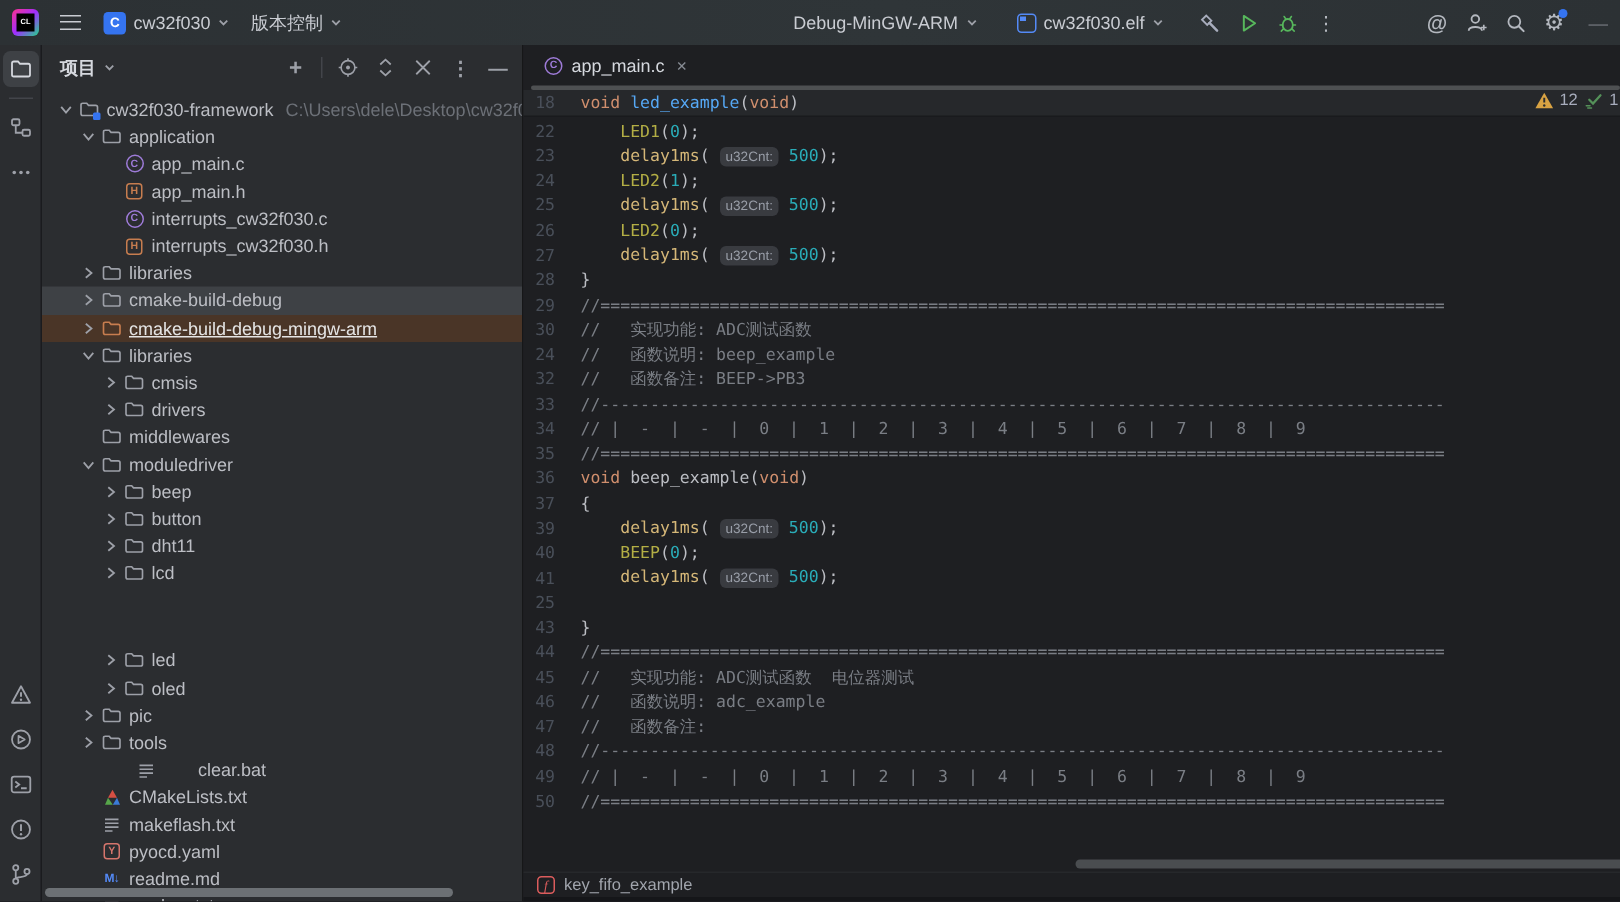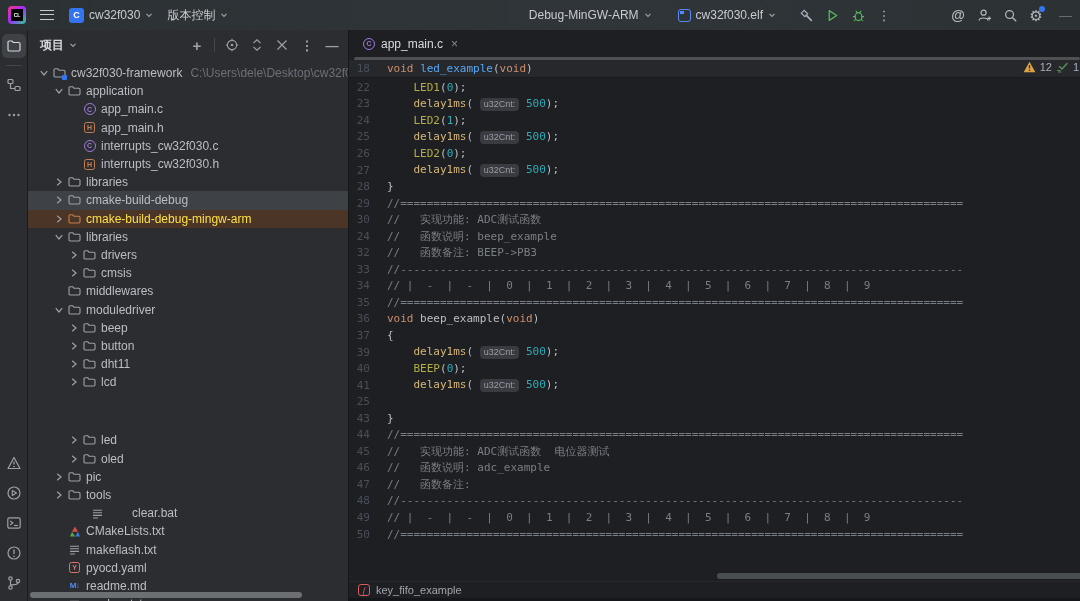--- a/index.html
+++ b/index.html
@@ -47,21 +47,21 @@
     display:flex; flex-direction:column; position:relative; overflow:hidden; }
   .panel-header { height:30px; flex:0 0 30px; display:flex; align-items:center; padding:0 8px 0 12px;
     font-size:12px; color:#D5D8DE; font-weight:bold; }
   .ph-icons { margin-left:auto; display:flex; align-items:center; gap:9px; color:#9DA0A8; }
   .ph-ic { display:flex; align-items:center; justify-content:center; width:16px; height:16px; font-size:13px; }
   .ph-divider { width:1px; height:14px; background:#43454A; }
   .tree { flex:1; position:relative; overflow:hidden; font-size:12px; padding-top:4px; }
   .row { height:18.2px; display:flex; align-items:center; white-space:nowrap; width:max-content; min-width:100%; }
   .row.selected { background:#3E4145; }
   .row.excluded { background:#4A3527; }
-  .row.excluded .tlabel { color:#fde047; }
+  .row.excluded .tlabel { color:#e5e5e5;text-decoration:underline; }
   .chevslot { width:15px; flex:0 0 15px; display:flex; align-items:center; justify-content:center; }
   .ticon { width:17px; flex:0 0 17px; display:flex; align-items:center; justify-content:center; }
   .tlabel { margin-left:3px; color:#BCBEC4; }
   .tpath { margin-left:8px; color:#6C7077; }
   .fic { display:inline-flex; align-items:center; justify-content:center; font-weight:bold; }
   .fic.c  { width:12px; height:12px; border:1.2px solid #9E7BD8; border-radius:50%; color:#9E7BD8; font-size:7px; }
   .fic.h  { width:11px; height:11px; border:1.2px solid #C77D4F; border-radius:2.5px; color:#C77D4F; font-size:7px; }
   .fic.y  { width:11px; height:11px; border:1.2px solid #D5756C; border-radius:2.5px; color:#D5756C; font-size:7px; }
   .fic.md { color:#548AF7; font-size:8px; letter-spacing:-0.5px; }
   .panel-hscroll { position:absolute; left:2px; bottom:3px; width:272px; height:6px;
@@ -397,36 +397,36 @@
               <path d="M3.2 1.8 L7 5 L3.2 8.2" fill="none" stroke="#9DA0A8" stroke-width="1.2"></path>
             </svg>
           </span>
           <span class="ticon">
             <span>
               <svg width="13" height="12" viewBox="0 0 13 12">
                 <path d="M1 3 Q1 1.8 2.2 1.8 H4.8 L6 3.2 H10.8 Q12 3.2 12 4.4 V8.8 Q12 10 10.8 10 H2.2 Q1 10 1 8.8 Z" fill="none" stroke="#9DA0A8" stroke-width="1.1"></path>
               </svg>
             </span>
           </span>
+          <span class="tlabel">cmsis</span>
+        </div>
+        <div class="row" style="padding-left: 38px;">
+          <span class="chevslot">
+            <svg width="10" height="10" viewBox="0 0 10 10" style="transform:rotate(0deg);">
+              <path d="M3.2 1.8 L7 5 L3.2 8.2" fill="none" stroke="#9DA0A8" stroke-width="1.2"></path>
+            </svg>
+          </span>
+          <span class="ticon">
+            <span>
+              <svg width="13" height="12" viewBox="0 0 13 12">
+                <path d="M1 3 Q1 1.8 2.2 1.8 H4.8 L6 3.2 H10.8 Q12 3.2 12 4.4 V8.8 Q12 10 10.8 10 H2.2 Q1 10 1 8.8 Z" fill="none" stroke="#9DA0A8" stroke-width="1.1"></path>
+              </svg>
+            </span>
+          </span>
           <span class="tlabel">drivers</span>
-        </div>
-        <div class="row" style="padding-left: 38px;">
-          <span class="chevslot">
-            <svg width="10" height="10" viewBox="0 0 10 10" style="transform:rotate(0deg);">
-              <path d="M3.2 1.8 L7 5 L3.2 8.2" fill="none" stroke="#9DA0A8" stroke-width="1.2"></path>
-            </svg>
-          </span>
-          <span class="ticon">
-            <span>
-              <svg width="13" height="12" viewBox="0 0 13 12">
-                <path d="M1 3 Q1 1.8 2.2 1.8 H4.8 L6 3.2 H10.8 Q12 3.2 12 4.4 V8.8 Q12 10 10.8 10 H2.2 Q1 10 1 8.8 Z" fill="none" stroke="#9DA0A8" stroke-width="1.1"></path>
-              </svg>
-            </span>
-          </span>
-          <span class="tlabel">cmsis</span>
         </div>
         <div class="row" style="padding-left: 23px;">
           <span class="chevslot"></span>
           <span class="ticon">
             <span>
               <svg width="13" height="12" viewBox="0 0 13 12">
                 <path d="M1 3 Q1 1.8 2.2 1.8 H4.8 L6 3.2 H10.8 Q12 3.2 12 4.4 V8.8 Q12 10 10.8 10 H2.2 Q1 10 1 8.8 Z" fill="none" stroke="#9DA0A8" stroke-width="1.1"></path>
               </svg>
             </span>
           </span>

